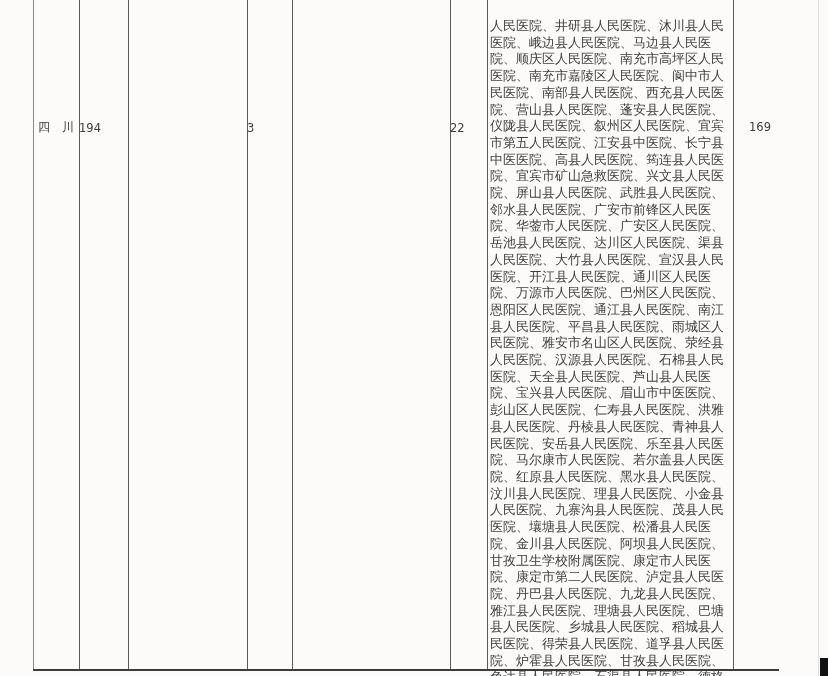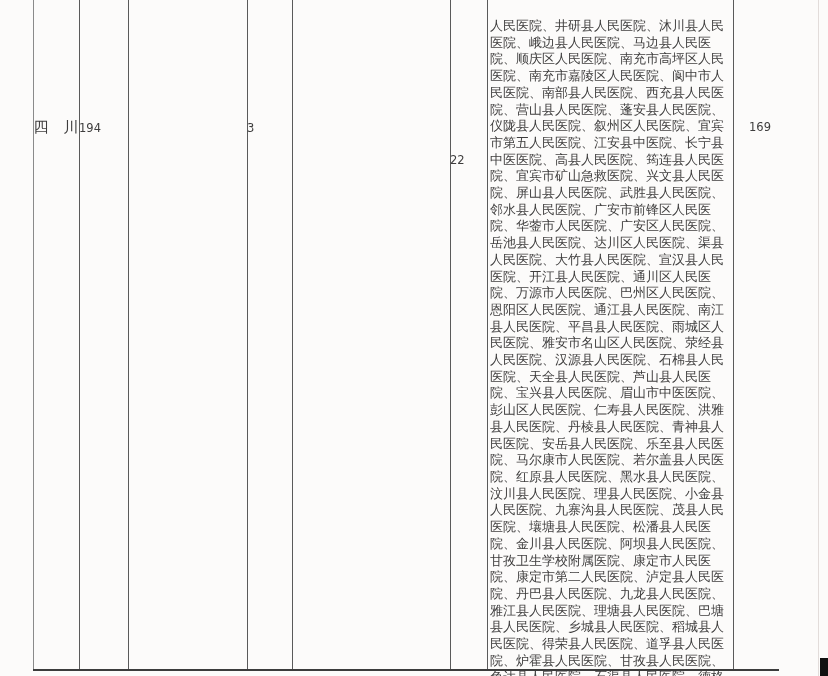--- a/index.html
+++ b/index.html
@@ -46,21 +46,21 @@
     white-space: pre-line;
   }
   .txt-county {
     font-size: 13px;
     line-height: 16.7px;
     text-align: left;
     margin-top: 16px;
   }
   .province {
     text-align: center;
-    font-size: 15px;
+    font-size: 12px;
     line-height: 14px;
   }
   .black-mark {
     position: absolute;
     background: #111111;
   }
 </style>
 </head>
 <body>
 
@@ -79,21 +79,21 @@
   <div class="hline" style="left:33px; top:669px; width:746px;"></div>
 
   <div class="cell province" style="left:33px; top:120px; width:46px; height:16px;">四　川</div>
 
   <div class="cell num" style="left:79px; top:121px; width:49px; height:15px;">194</div>
 
 
   <div class="cell num" style="left:247px; top:121px; width:45px; height:15px;">3</div>
 
 
-  <div class="cell num" style="left:450px; top:121px; width:37px; height:15px;margin-top:32px;">22</div>
+  <div class="cell num" style="left:450px; top:121px; width:37px; height:15px;">22</div>
 
   <div class="cell txt-county" style="left:490px; top:2px; width:244px; height:668px;">人民医院、井研县人民医院、沐川县人民医院、峨边县人民医院、马边县人民医院、顺庆区人民医院、南充市高坪区人民医院、南充市嘉陵区人民医院、阆中市人民医院、南部县人民医院、西充县人民医院、营山县人民医院、蓬安县人民医院、仪陇县人民医院、叙州区人民医院、宜宾市第五人民医院、江安县中医院、长宁县中医医院、高县人民医院、筠连县人民医院、宜宾市矿山急救医院、兴文县人民医院、屏山县人民医院、武胜县人民医院、邻水县人民医院、广安市前锋区人民医院、华蓥市人民医院、广安区人民医院、岳池县人民医院、达川区人民医院、渠县人民医院、大竹县人民医院、宣汉县人民医院、开江县人民医院、通川区人民医院、万源市人民医院、巴州区人民医院、恩阳区人民医院、通江县人民医院、南江县人民医院、平昌县人民医院、雨城区人民医院、雅安市名山区人民医院、荥经县人民医院、汉源县人民医院、石棉县人民医院、天全县人民医院、芦山县人民医院、宝兴县人民医院、眉山市中医医院、彭山区人民医院、仁寿县人民医院、洪雅县人民医院、丹棱县人民医院、青神县人民医院、安岳县人民医院、乐至县人民医院、马尔康市人民医院、若尔盖县人民医院、红原县人民医院、黑水县人民医院、汶川县人民医院、理县人民医院、小金县人民医院、九寨沟县人民医院、茂县人民医院、壤塘县人民医院、松潘县人民医院、金川县人民医院、阿坝县人民医院、甘孜卫生学校附属医院、康定市人民医院、康定市第二人民医院、泸定县人民医院、丹巴县人民医院、九龙县人民医院、雅江县人民医院、理塘县人民医院、巴塘县人民医院、乡城县人民医院、稻城县人民医院、得荣县人民医院、道孚县人民医院、炉霍县人民医院、甘孜县人民医院、色达县人民医院、石渠县人民医院、德格县人民医院、新龙县人民医院、白玉县人民医院、西昌市人民医院、德昌县人民医院、会理县人民医院、会东县人民医院、宁南县人民医院、普格县人民医院、昭觉县人民医院、布拖县人民医院、金阳县人民医院、美姑县人民医院、雷波县人民医院、甘洛县人民医院、越西县第一人民医院、喜德县人民医院、冕宁县人民医院、盐源县人民医院、木里县人民医院</div>
 
   <div class="cell num" style="left:733px; top:120px; width:46px; height:15px;margin-left:16px;">169</div>
 
   <div class="black-mark" style="left:820px; top:658px; width:8px; height:18px;"></div>
 
 </div>
 
 </body></html>

